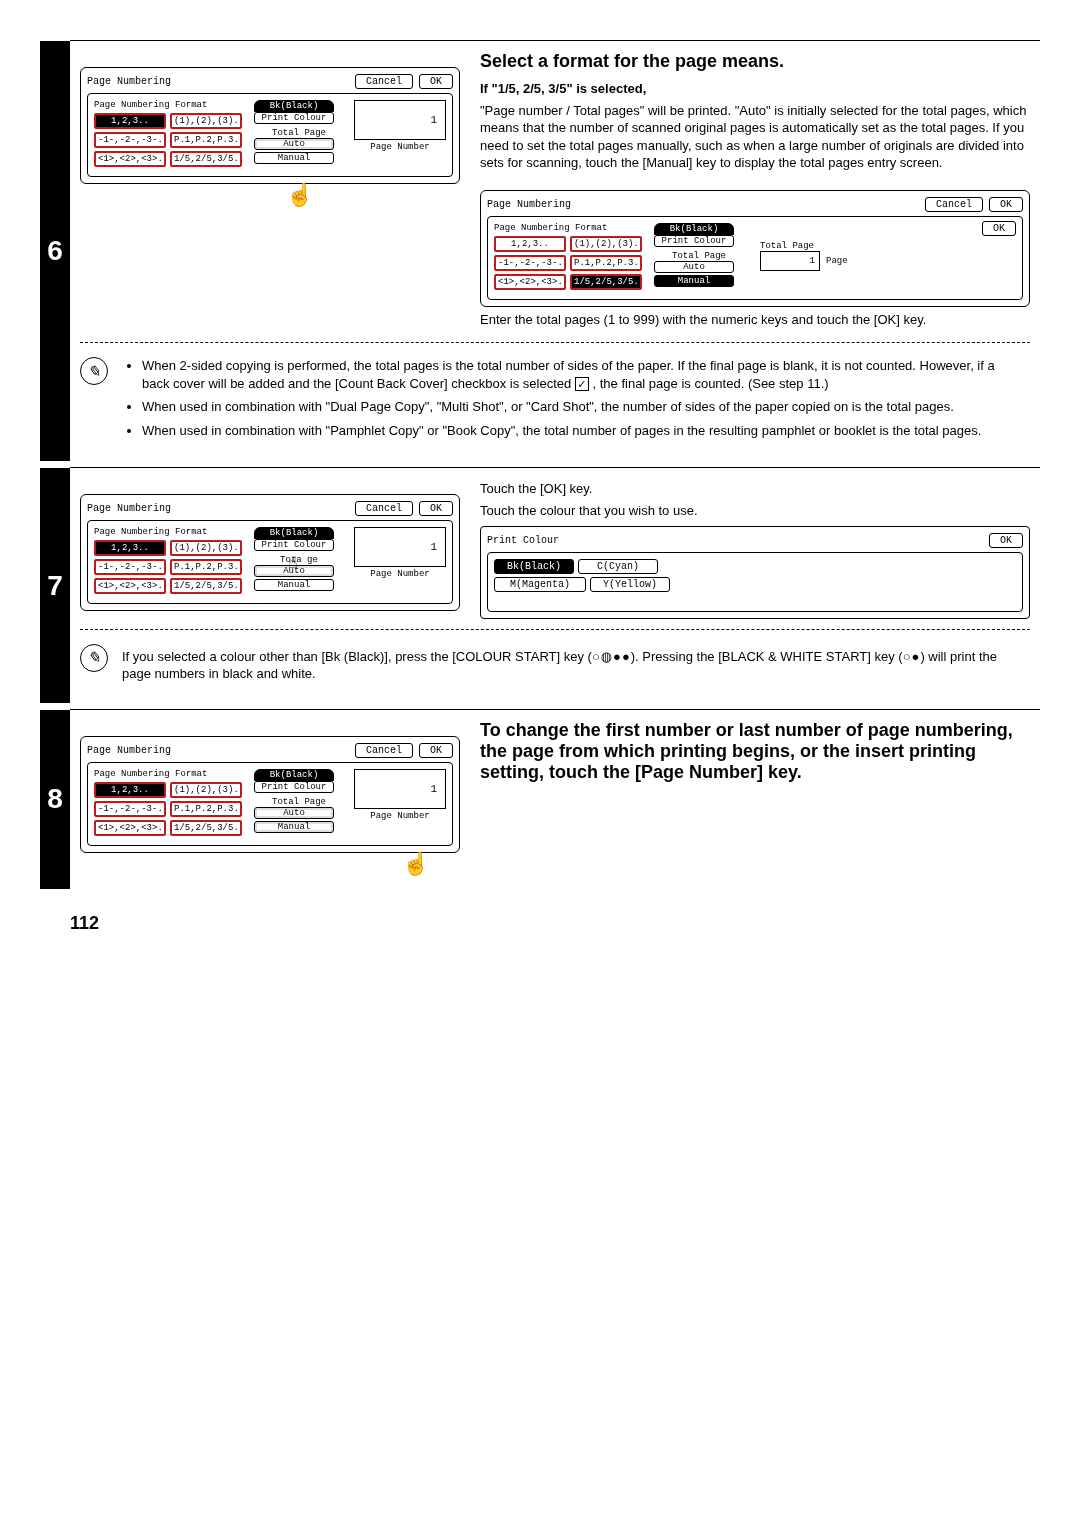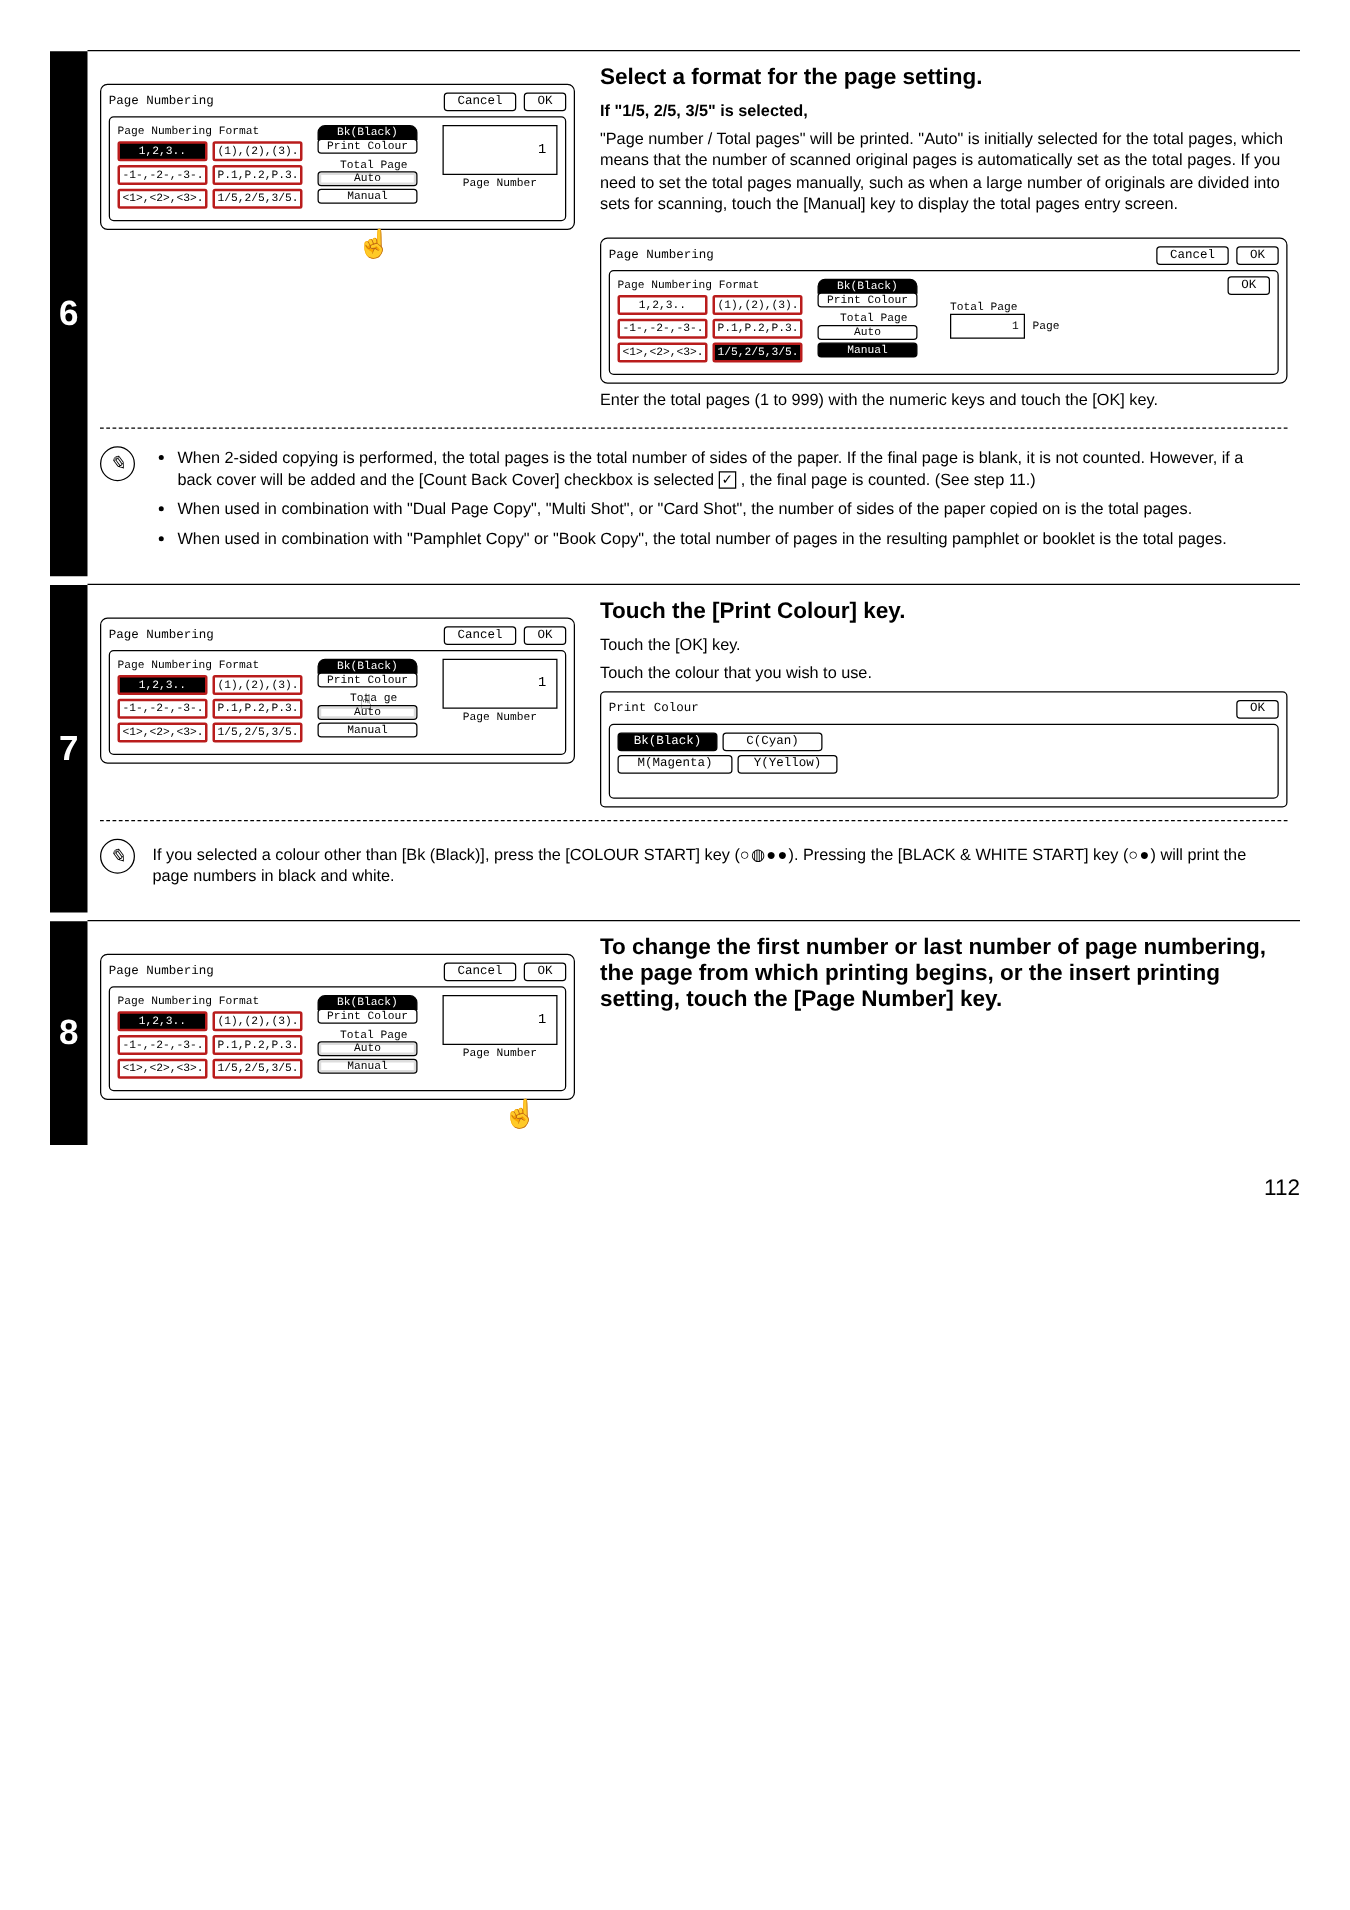--- a/index.html
+++ b/index.html
@@ -140,23 +140,23 @@
     padding: 6px;
     font-family: "Courier New", monospace;
     font-size: 10px;
     margin-top: 6px;
   }
   .tp-line { display: flex; align-items: center; gap: 6px; font-size:9px; }
   .tp-box { border: 1px solid #000; width: 60px; height: 20px; display:flex; align-items:center; justify-content:flex-end; padding-right:4px;}
   .tp-side-col { display:flex; flex-direction:column; gap:0; margin-left:6px; font-size:9px; }
 
   .page-num {
-    text-align: right;
+    text-align: left;
     font-size: 18px;
-    font-weight: normal;
+    font-weight: bold;
     margin-top: 24px;
   }
 
   .format-label { font-size: 9px; margin-bottom:3px; }
   .fmt-btn {
     border: 2px solid #b91c1c;
     border-radius: 2px;
     padding: 1px 2px;
     font-size: 9px;
     width: 72px;
@@ -217,21 +217,21 @@
               <div class="value-box">
                     <span>1</span>
                   </div>
               <div class="value-label">Page Number</div>
             </div>
           </div>
         </div>
         <div class="point-hand" style="margin-left:60px;">☝</div>
       </div>
       <div class="col-right">
-        <h3 class="step-title">Select a format for the page setting.</h3>
+        <h3 class="step-title">Select a format for the page means.</h3>
         <p class="bold">If "1/5, 2/5, 3/5" is selected,</p>
         <p>"Page number / Total pages" will be printed. "Auto" is initially selected for the total pages, which means that the number of scanned original pages is automatically set as the total pages. If you need to set the total pages manually, such as when a large number of originals are divided into sets for scanning, touch the [Manual] key to display the total pages entry screen.</p>
 
         <div class="panel">
           <div class="panel-header">
             <span class="panel-title">Page Numbering</span>
             <span>
               <span class="btn">Cancel</span>
               <span class="btn">OK</span>
             </span>
@@ -338,21 +338,20 @@
             <div class="value-col">
               <div class="value-box">
                     <span>1</span>
                   </div>
               <div class="value-label">Page Number</div>
             </div>
           </div>
         </div>
       </div>
       <div class="col-right">
-        <h3 class="step-title">Touch the [Print Colour] key.</h3>
         <p>Touch the [OK] key.</p>
         <p>Touch the colour that you wish to use.</p>
 
         <div class="sub-panel">
           <div class="panel-header">
             <span>Print Colour</span>
             <span class="btn">OK</span>
           </div>
           <div style="border:1px solid #000;border-radius:4px;padding:6px;height:60px;">
             <div class="btn-row">

